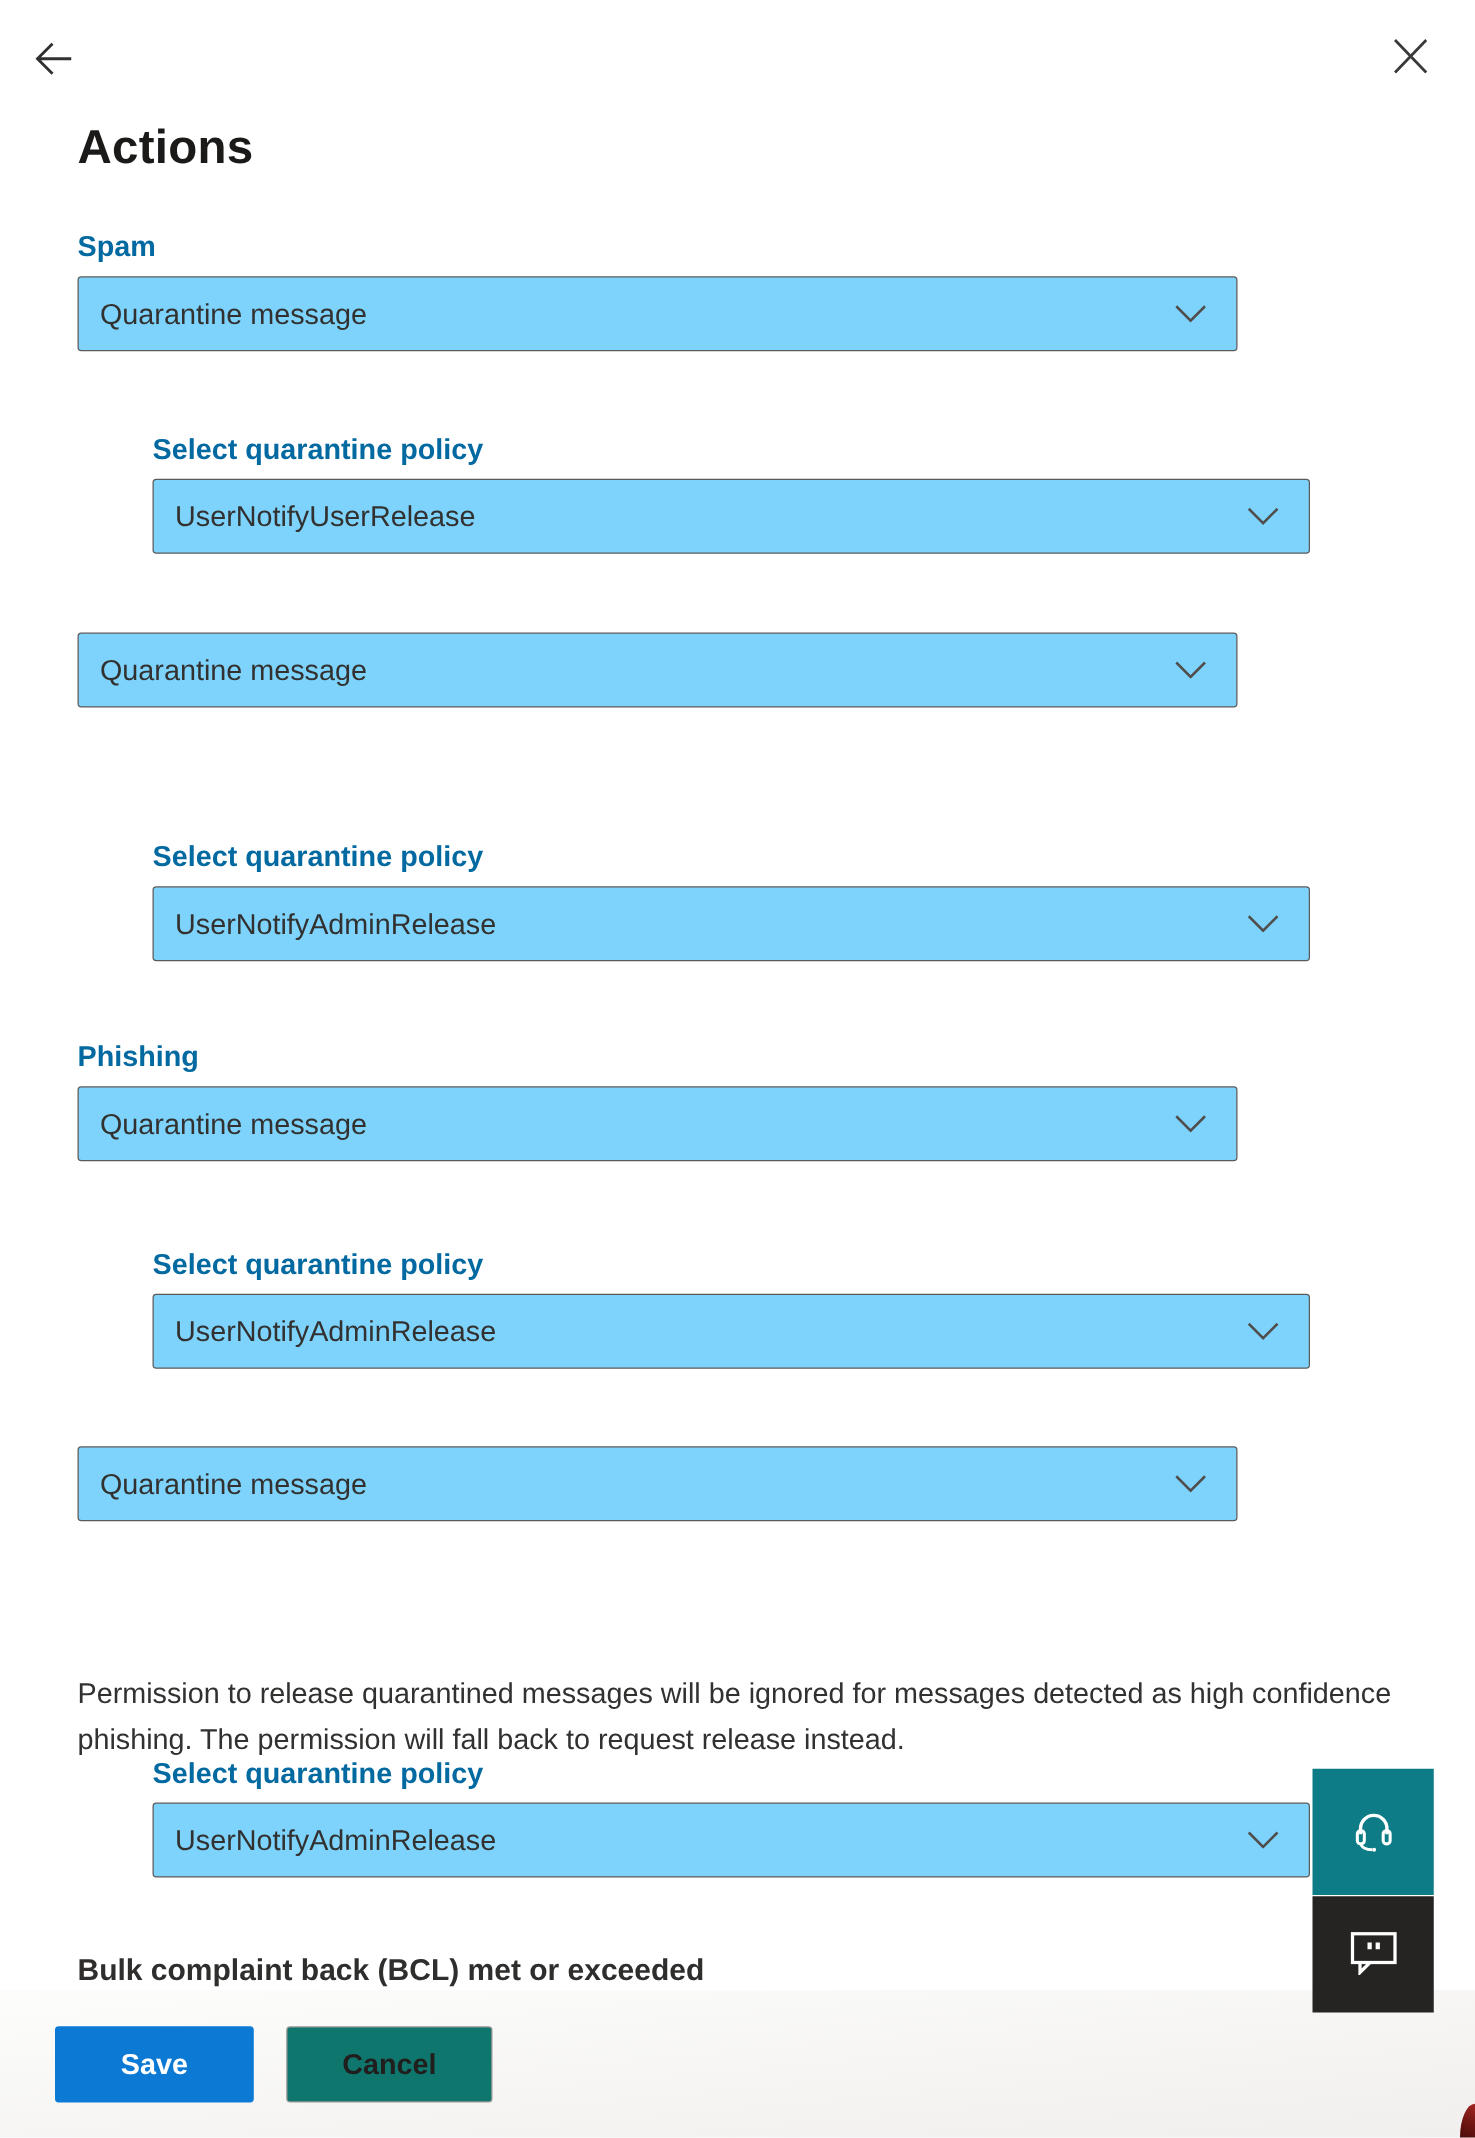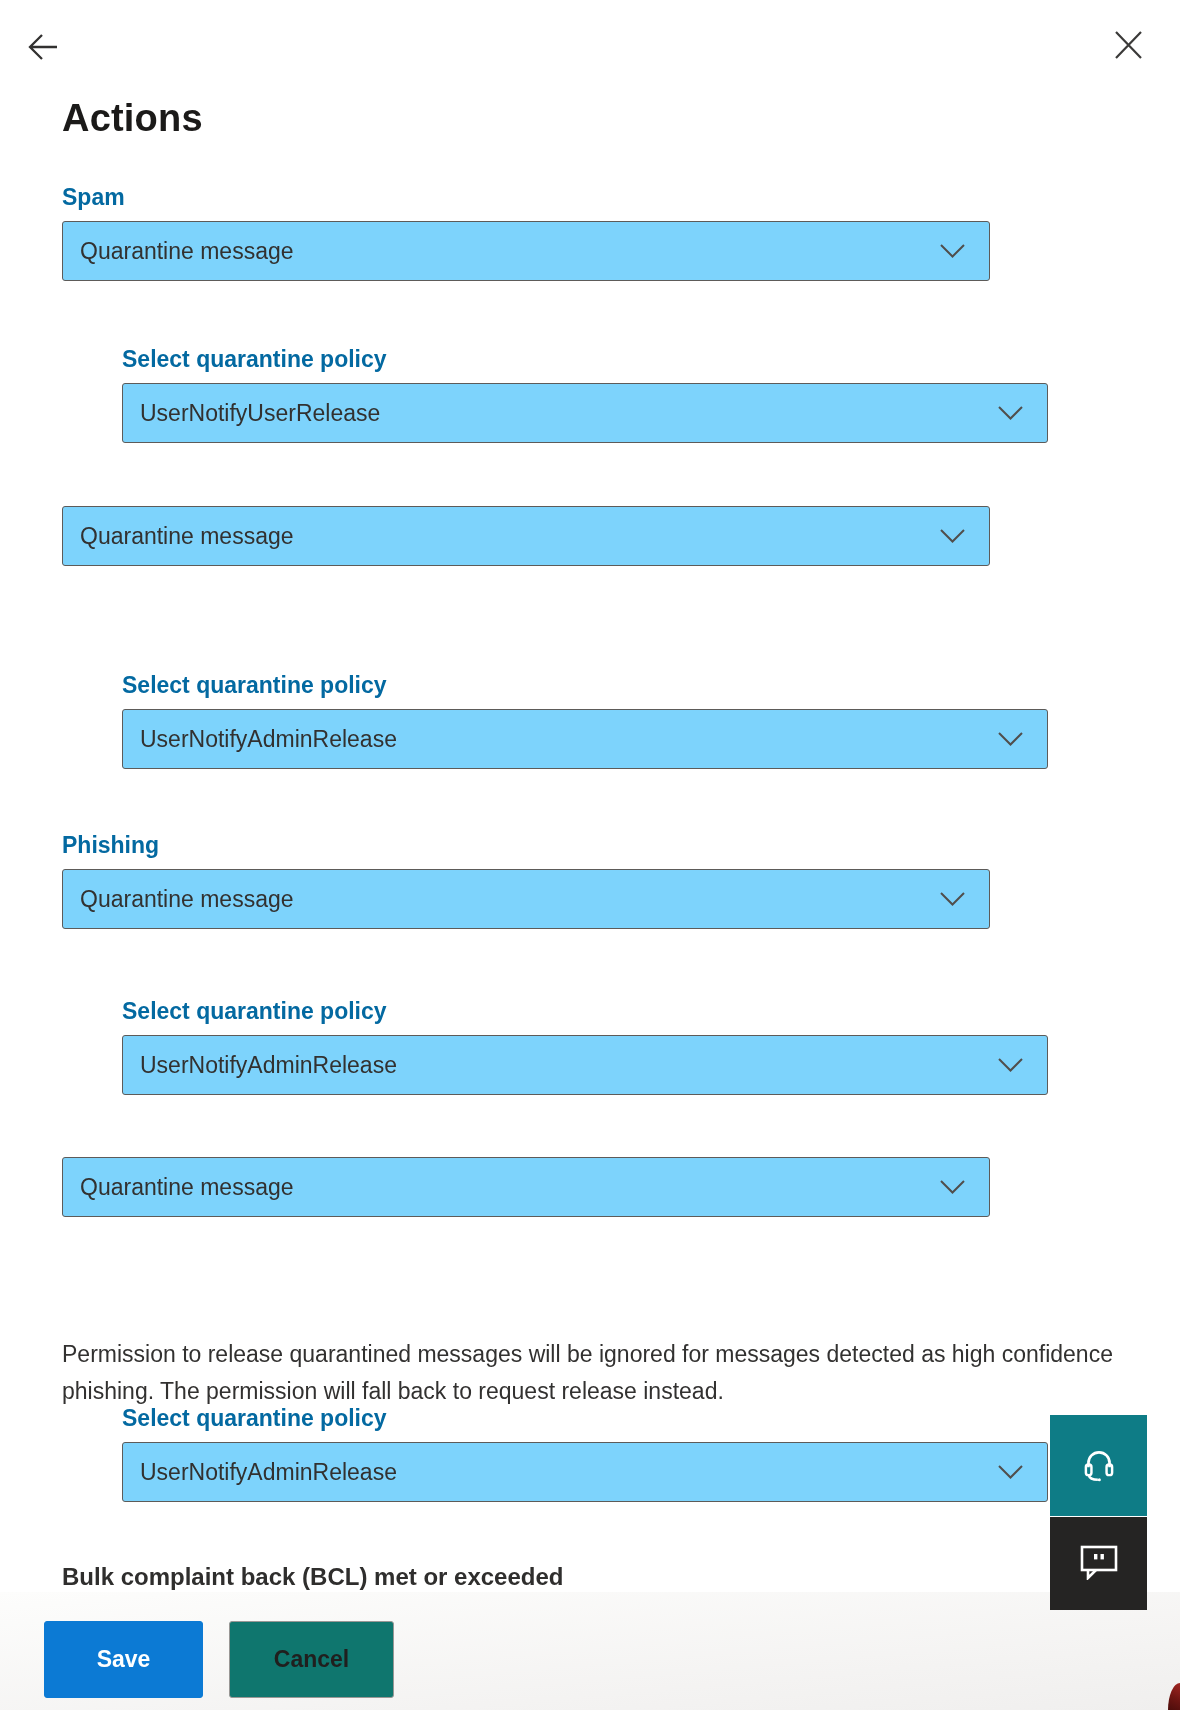--- a/index.html
+++ b/index.html
@@ -99,21 +99,21 @@
     left: 0;
     top: 1592px;
     width: 1180px;
     height: 118px;
     background: linear-gradient(175deg, #fdfdfc 0%, #f4f3f2 70%, #f0efee 100%);
   }
 
   .btn {
     position: absolute;
     top: 1621px;
-    height: 77px;
+    height: 61px;
     font-family: "Liberation Sans", "DejaVu Sans", sans-serif;
     font-size: 23px;
     font-weight: 600;
     border-radius: 3px;
     cursor: pointer;
   }
   #save-btn {
     left: 44px;
     width: 159px;
     background: #0c7ad4;

